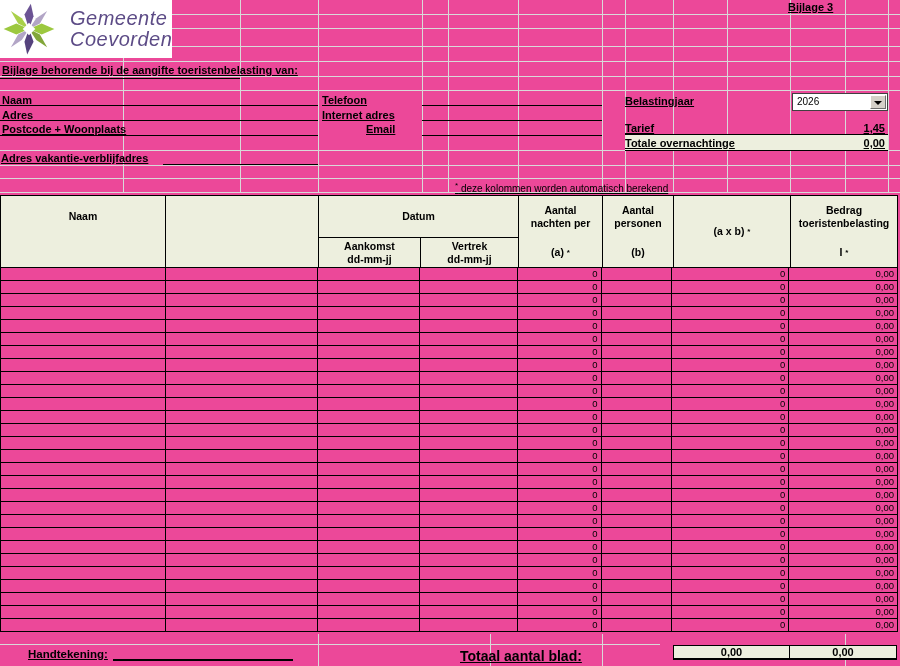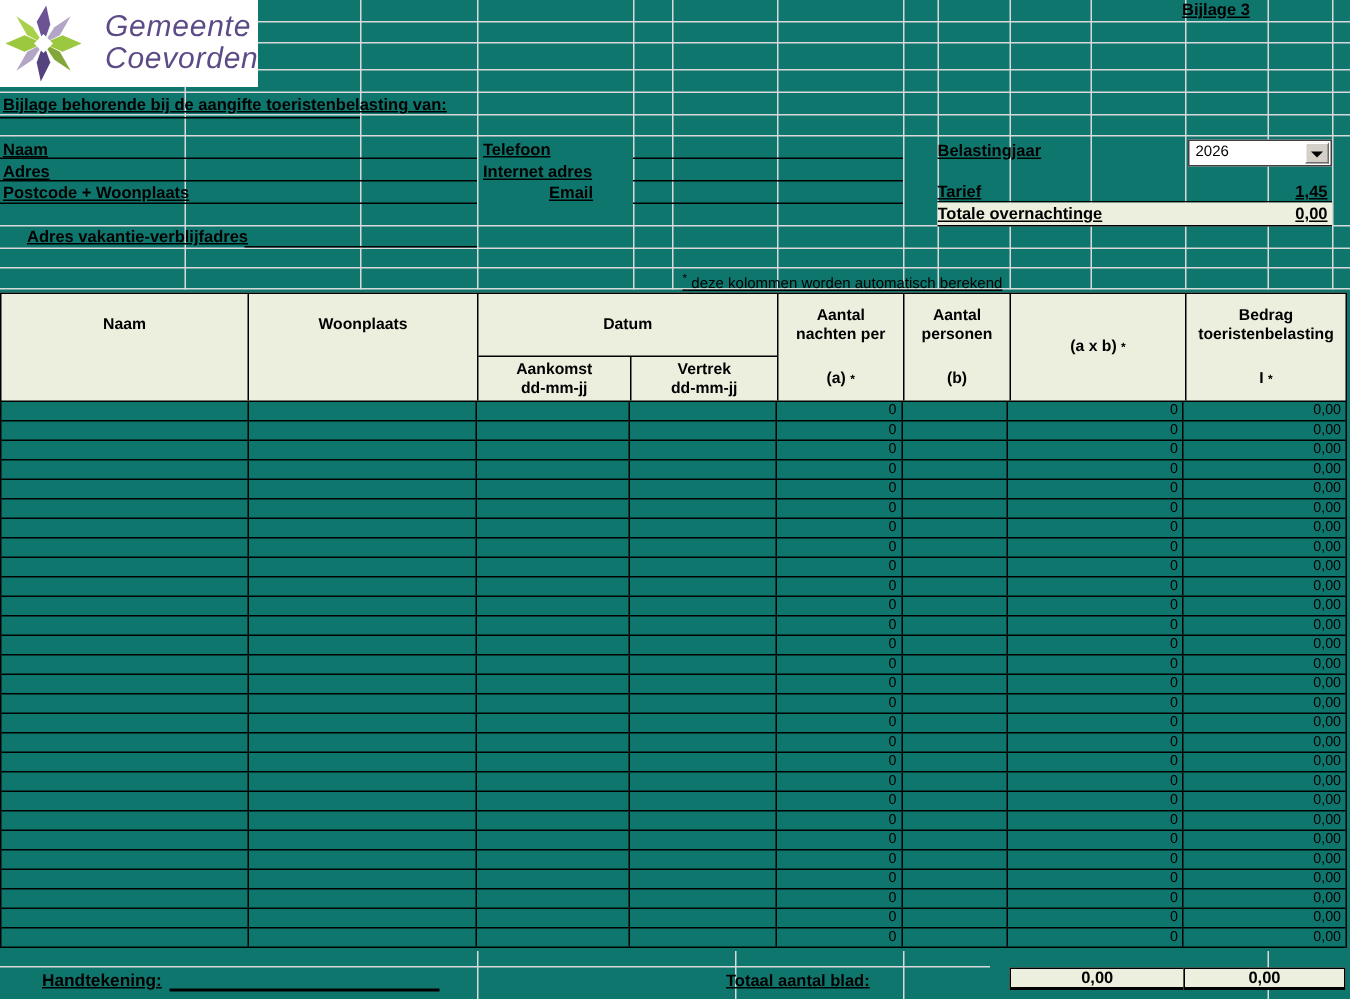--- a/index.html
+++ b/index.html
@@ -1,16 +1,16 @@
 <!DOCTYPE html>
 <html><head>
 <meta charset="utf-8">
 <style>
   html,body{margin:0;padding:0;background:#fff;}
-  .sheet{position:relative;width:900px;height:666px;background:#0f766e;
+  .sheet{position:relative;width:900px;height:666px;background:#ec4899;
          font-family:"Liberation Sans",sans-serif;color:#000;overflow:hidden;}
   
   .vline{position:absolute;width:1px;background:#d9d9d9;}
   .hline{position:absolute;height:1px;background:#d9d9d9;}
   
   .rule{position:absolute;height:1px;background:#000;}
   .rule2{position:absolute;height:2px;background:#000;}
   .abs{position:absolute;text-decoration:underline;}
   .b{font-weight:bold;}
   .lbl{font-size:11px;font-weight:bold;white-space:nowrap;}
@@ -123,21 +123,21 @@
   <div class="abs lbl" style="left:2px;top:94px;">Naam</div>
   <div class="abs lbl" style="left:2px;top:109px;">Adres</div>
   <div class="abs lbl" style="left:2px;top:123px;">Postcode + Woonplaats</div>
   <div class="rule" style="left:0;top:105px;width:318px;"></div>
   <div class="rule" style="left:0;top:120px;width:318px;"></div>
   <div class="rule" style="left:0;top:135px;width:318px;"></div>
   <div class="abs" style="left:163px;top:92px;width:155px;height:13px;"></div>
   <div class="abs" style="left:163px;top:107px;width:155px;height:13px;"></div>
   <div class="abs" style="left:163px;top:122px;width:155px;height:13px;"></div>
 
-  <div class="abs lbl" style="left:18px;top:152px;text-align:right;">Adres vakantie-verblijfadres</div>
+  <div class="abs lbl" style="left:1px;top:152px;text-align:right;">Adres vakantie-verblijfadres</div>
   <div class="rule" style="left:163px;top:164px;width:155px;"></div>
   <div class="abs" style="left:163px;top:151px;width:155px;height:13px;"></div>
 
   <div class="abs lbl" style="left:322px;top:94px;">Telefoon</div>
   <div class="abs lbl" style="left:322px;top:109px;">Internet adres</div>
   <div class="abs lbl" style="left:322px;top:123px;padding-left:44px;">Email</div>
   <div class="rule" style="left:422px;top:105px;width:180px;"></div>
   <div class="rule" style="left:422px;top:120px;width:180px;"></div>
   <div class="rule" style="left:422px;top:135px;width:180px;"></div>
   <div class="abs" style="left:422px;top:92px;width:180px;height:13px;"></div>
@@ -160,21 +160,20 @@
   <div class="rule" style="left:625px;top:150px;width:263px;"></div>
 
   <div class="abs small" style="left:455px;top:181px;"><sup class="star">*</sup><span> deze kolommen worden automatisch berekend</span></div>
 
   <div class="thead">
     <div class="hc" style="width:165px;">
       <div class="title">Naam</div>
         <div class="code"></div>
     </div>
     <div class="hc" style="width:153px;">
-      <div class="title">Woonplaats</div>
         <div class="code"></div>
     </div>
     <div class="datum-group" style="width:200px;">
       <div class="datum-top">Datum</div>
       <div class="datum-bottom">
         <div class="sub" style="width:102px;">Aankomst
 dd-mm-jj</div>
         <div class="sub" style="width:97px;">Vertrek
 dd-mm-jj</div>
       </div>
@@ -479,17 +478,17 @@
         <div class="tcell w-vertrek"></div>
         <div class="tcell w-aantal_nachten num">0</div>
         <div class="tcell w-aantal_personen"></div>
         <div class="tcell w-totaal_nachten num">0</div>
         <div class="tcell w-bedrag num">0,00</div>
       </div>
     </div>
 
   <div class="abs lbl" style="left:28px;top:648px;font-size:11.5px;">Handtekening:</div>
   <div class="rule2" style="left:113px;top:659px;width:180px;"></div>
-  <div class="abs lbl" style="left:484px;top:648px;font-size:11px;">Totaal aantal blad:</div>
+  <div class="abs lbl" style="left:460px;top:648px;font-size:14px;">Totaal aantal blad:</div>
   <div class="totbox" style="left:673px;width:117px;">0,00</div>
   <div class="totbox" style="left:789px;width:108px;">0,00</div>
 
 </div>
 
 </body></html>

